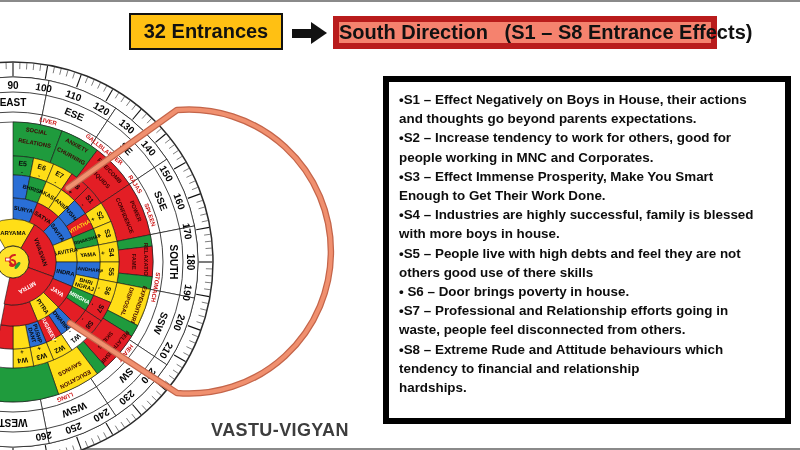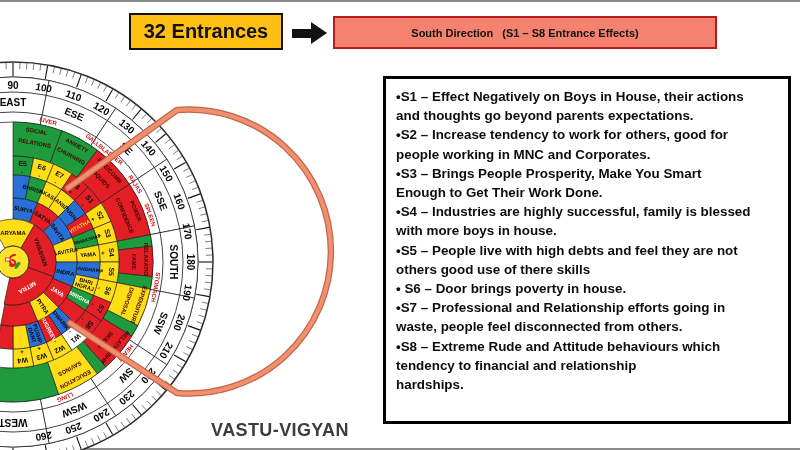--- a/index.html
+++ b/index.html
@@ -7,24 +7,24 @@
          font-family:"Liberation Sans",sans-serif;}
   .edge{position:absolute;left:0;width:800px;height:2px;background:#8a8a8a;}
   .edge.top{top:0;} .edge.bottom{bottom:0;}
   .badge{position:absolute;left:129px;top:13px;width:154px;height:37px;
          border:2px solid #111;box-sizing:border-box;display:flex;align-items:center;justify-content:center;
          font-size:20px;font-weight:bold;color:#111;}
   .arrow{position:absolute;left:292px;top:22px;display:flex;align-items:center;}
   .arrow-shaft{width:19px;height:9px;background:#111;}
   .arrow-head{width:0;height:0;border-left:16px solid #111;border-top:11px solid transparent;border-bottom:11px solid transparent;}
   .dir-title{position:absolute;left:333px;top:16px;width:384px;height:33px;
-         border:2px solid #b91c1c;box-sizing:border-box;display:flex;align-items:center;justify-content:center;
-         font-size:11px;font-weight:bold;color:#111;white-space:pre;}
+         border:6px solid #b91c1c;box-sizing:border-box;display:flex;align-items:center;
+         font-size:20px;font-weight:bold;color:#111;white-space:pre;}
   .panel{position:absolute;left:383px;top:76px;width:408px;height:348px;
-         border:3px solid #000000;box-sizing:border-box;background:#fff;padding:8px 10px 16px 10px;}
+         border:6px solid #000000;box-sizing:border-box;background:#fff;padding:8px 10px 16px 10px;}
   .panel .line{font-size:13.4px;font-weight:bold;color:#0d0d0d;line-height:19.2px;white-space:pre;}
   .watermark{position:absolute;left:200px;top:420px;width:160px;text-align:center;
          font-size:18px;font-weight:bold;color:#3d3d3d;letter-spacing:0.4px;}
   svg{position:absolute;left:0;top:0;}
   svg text{font-family:"Liberation Sans",sans-serif;}
 </style>
 </head>
 <body>
 
 <div class="stage">
@@ -352,21 +352,21 @@
 
   <div class="dir-title" id="dirTitle" style="background: rgb(245, 130, 110);">
     <span>South Direction   (S1 – S8 Entrance Effects)</span>
   </div>
 
   <div class="panel" id="effectsPanel">
       <div class="line">•S1 – Effect Negatively on Boys in House, their actions</div>
       <div class="line">and thoughts go beyond parents expectations.</div>
       <div class="line">•S2 – Increase tendency to work for others, good for</div>
       <div class="line">people working in MNC and Corporates.</div>
-      <div class="line">•S3 – Brings People Prosperity, Make You Smart</div>
+      <div class="line">•S3 – Effect Immense Prosperity, Make You Smart</div>
       <div class="line">Enough to Get Their Work Done.</div>
       <div class="line">•S4 – Industries are highly successful, family is blessed</div>
       <div class="line">with more boys in house.</div>
       <div class="line">•S5 – People live with high debts and feel they are not</div>
       <div class="line">others good use of there skills</div>
       <div class="line">• S6 – Door brings poverty in house.</div>
       <div class="line">•S7 – Professional and Relationship efforts going in</div>
       <div class="line">waste, people feel disconnected from others.</div>
       <div class="line">•S8 – Extreme Rude and Attitude behaviours which</div>
       <div class="line">tendency to financial and relationship</div>

